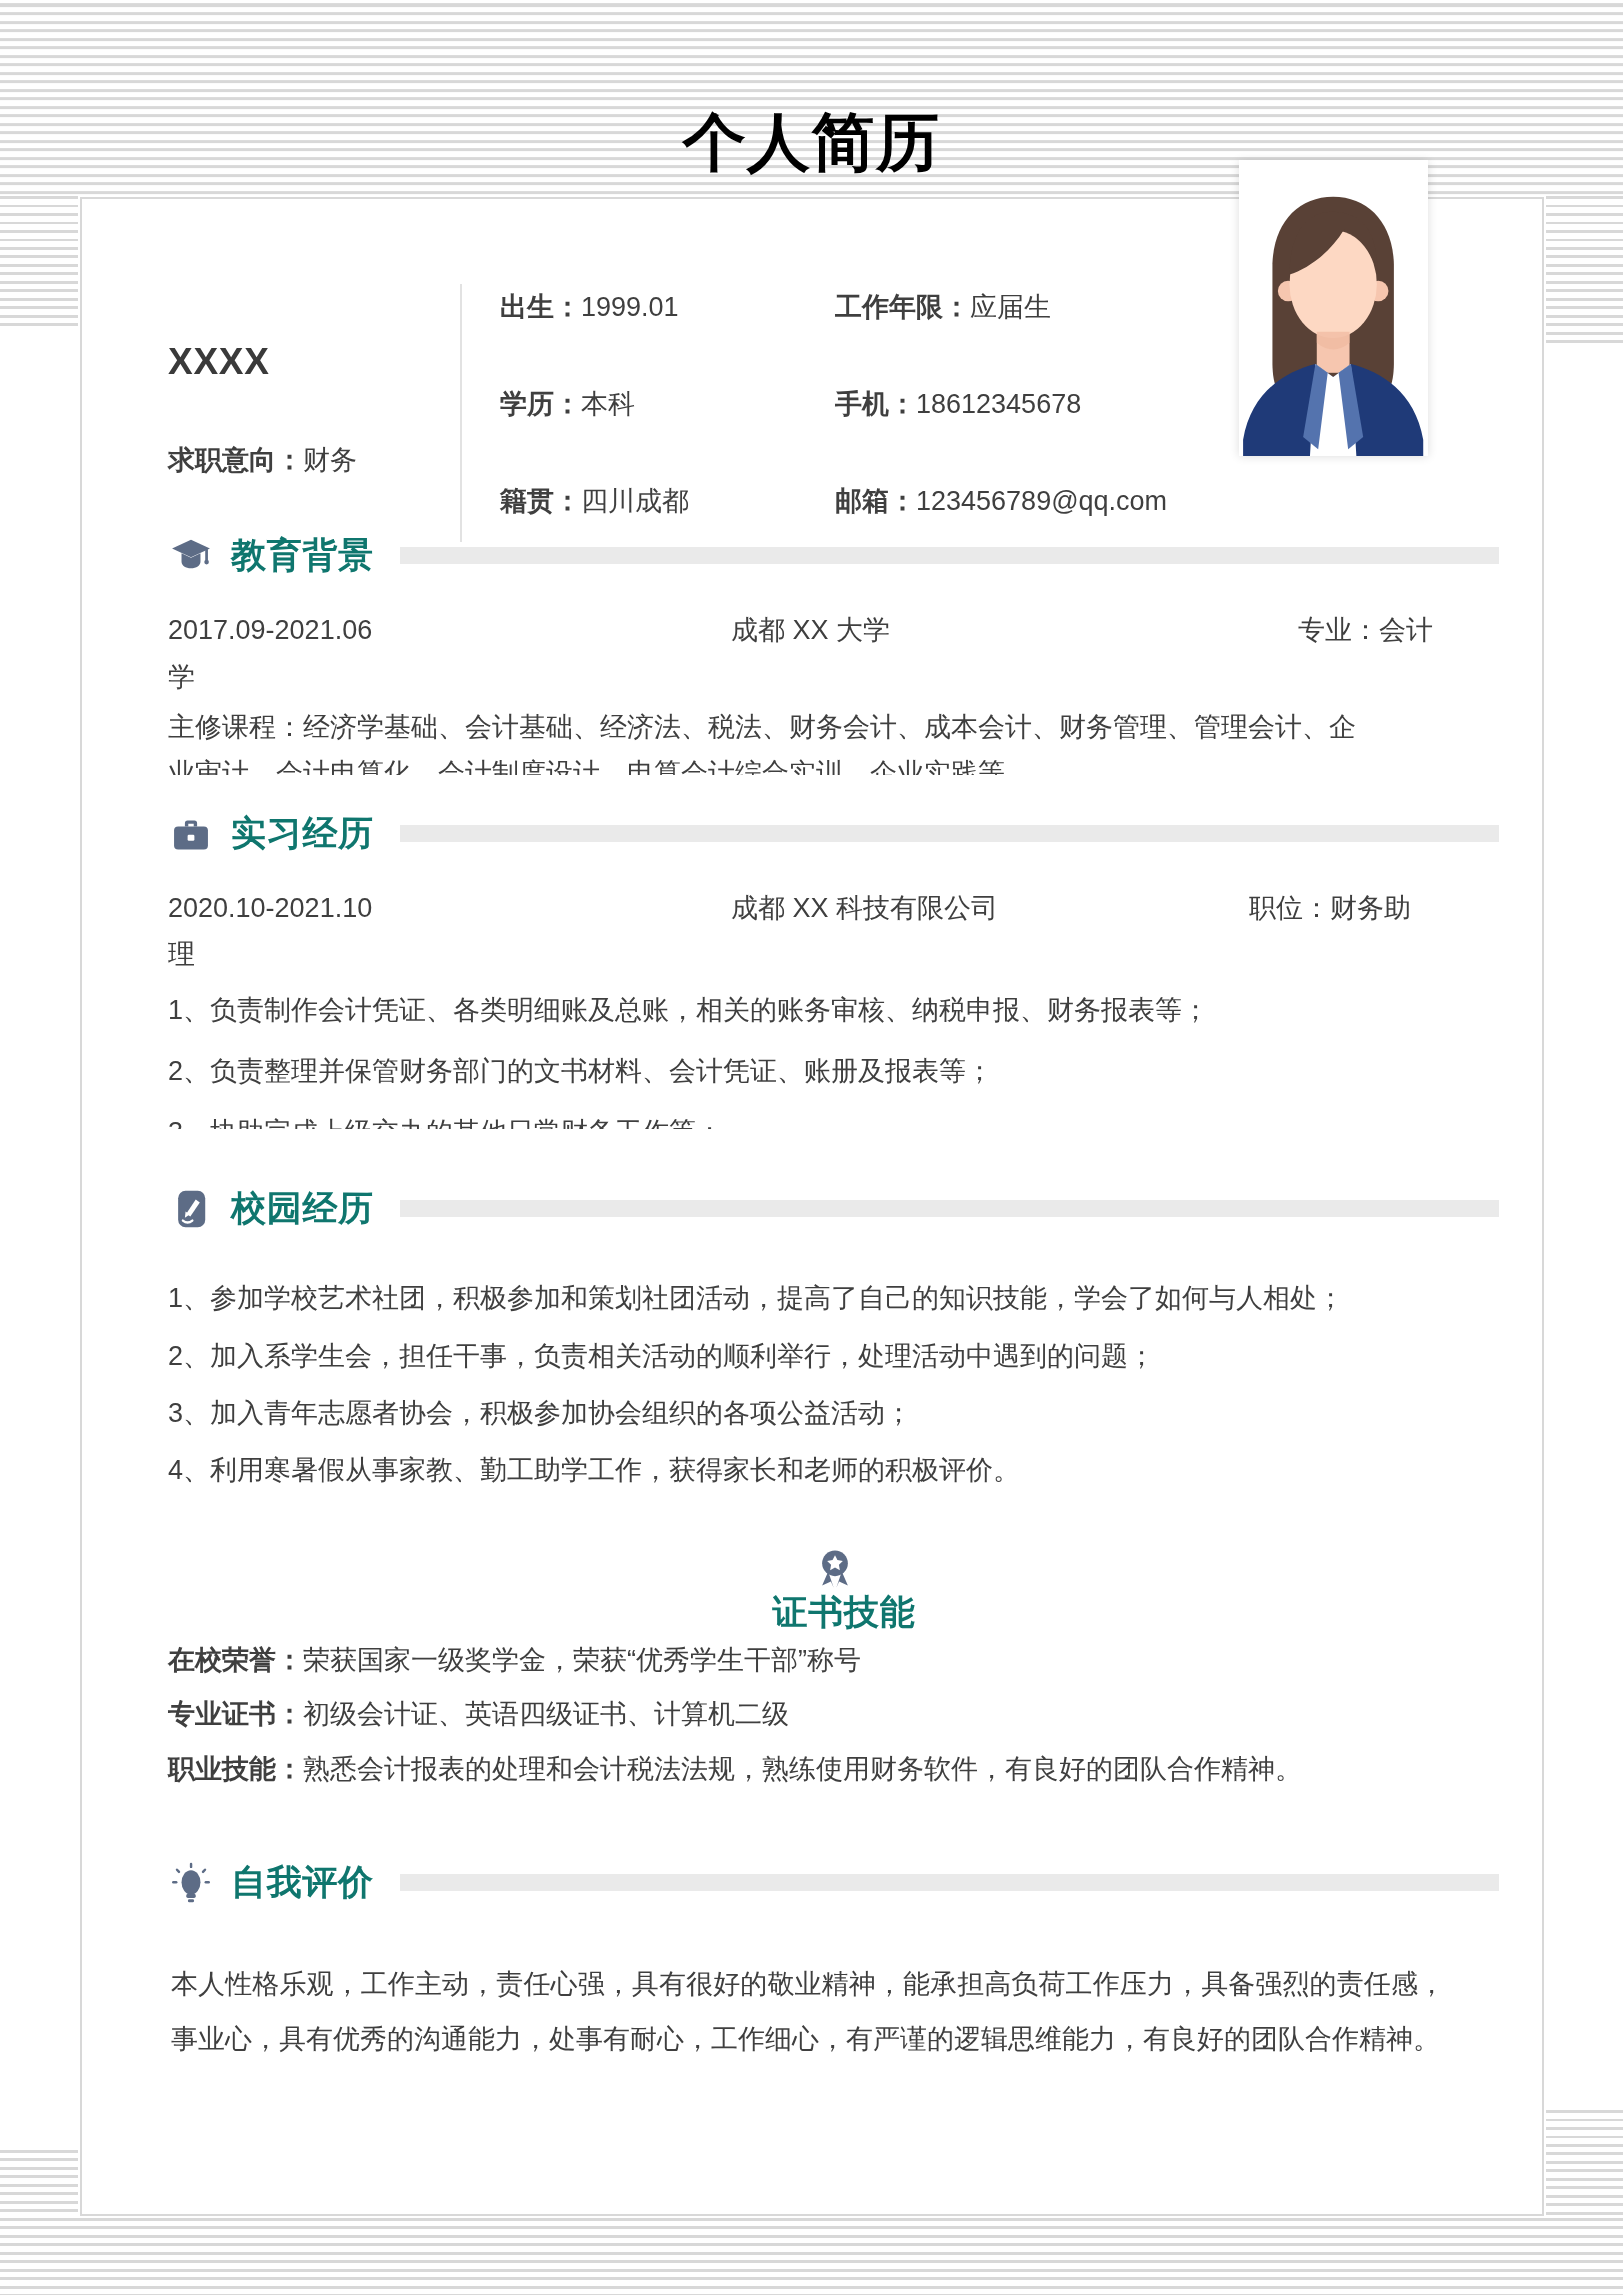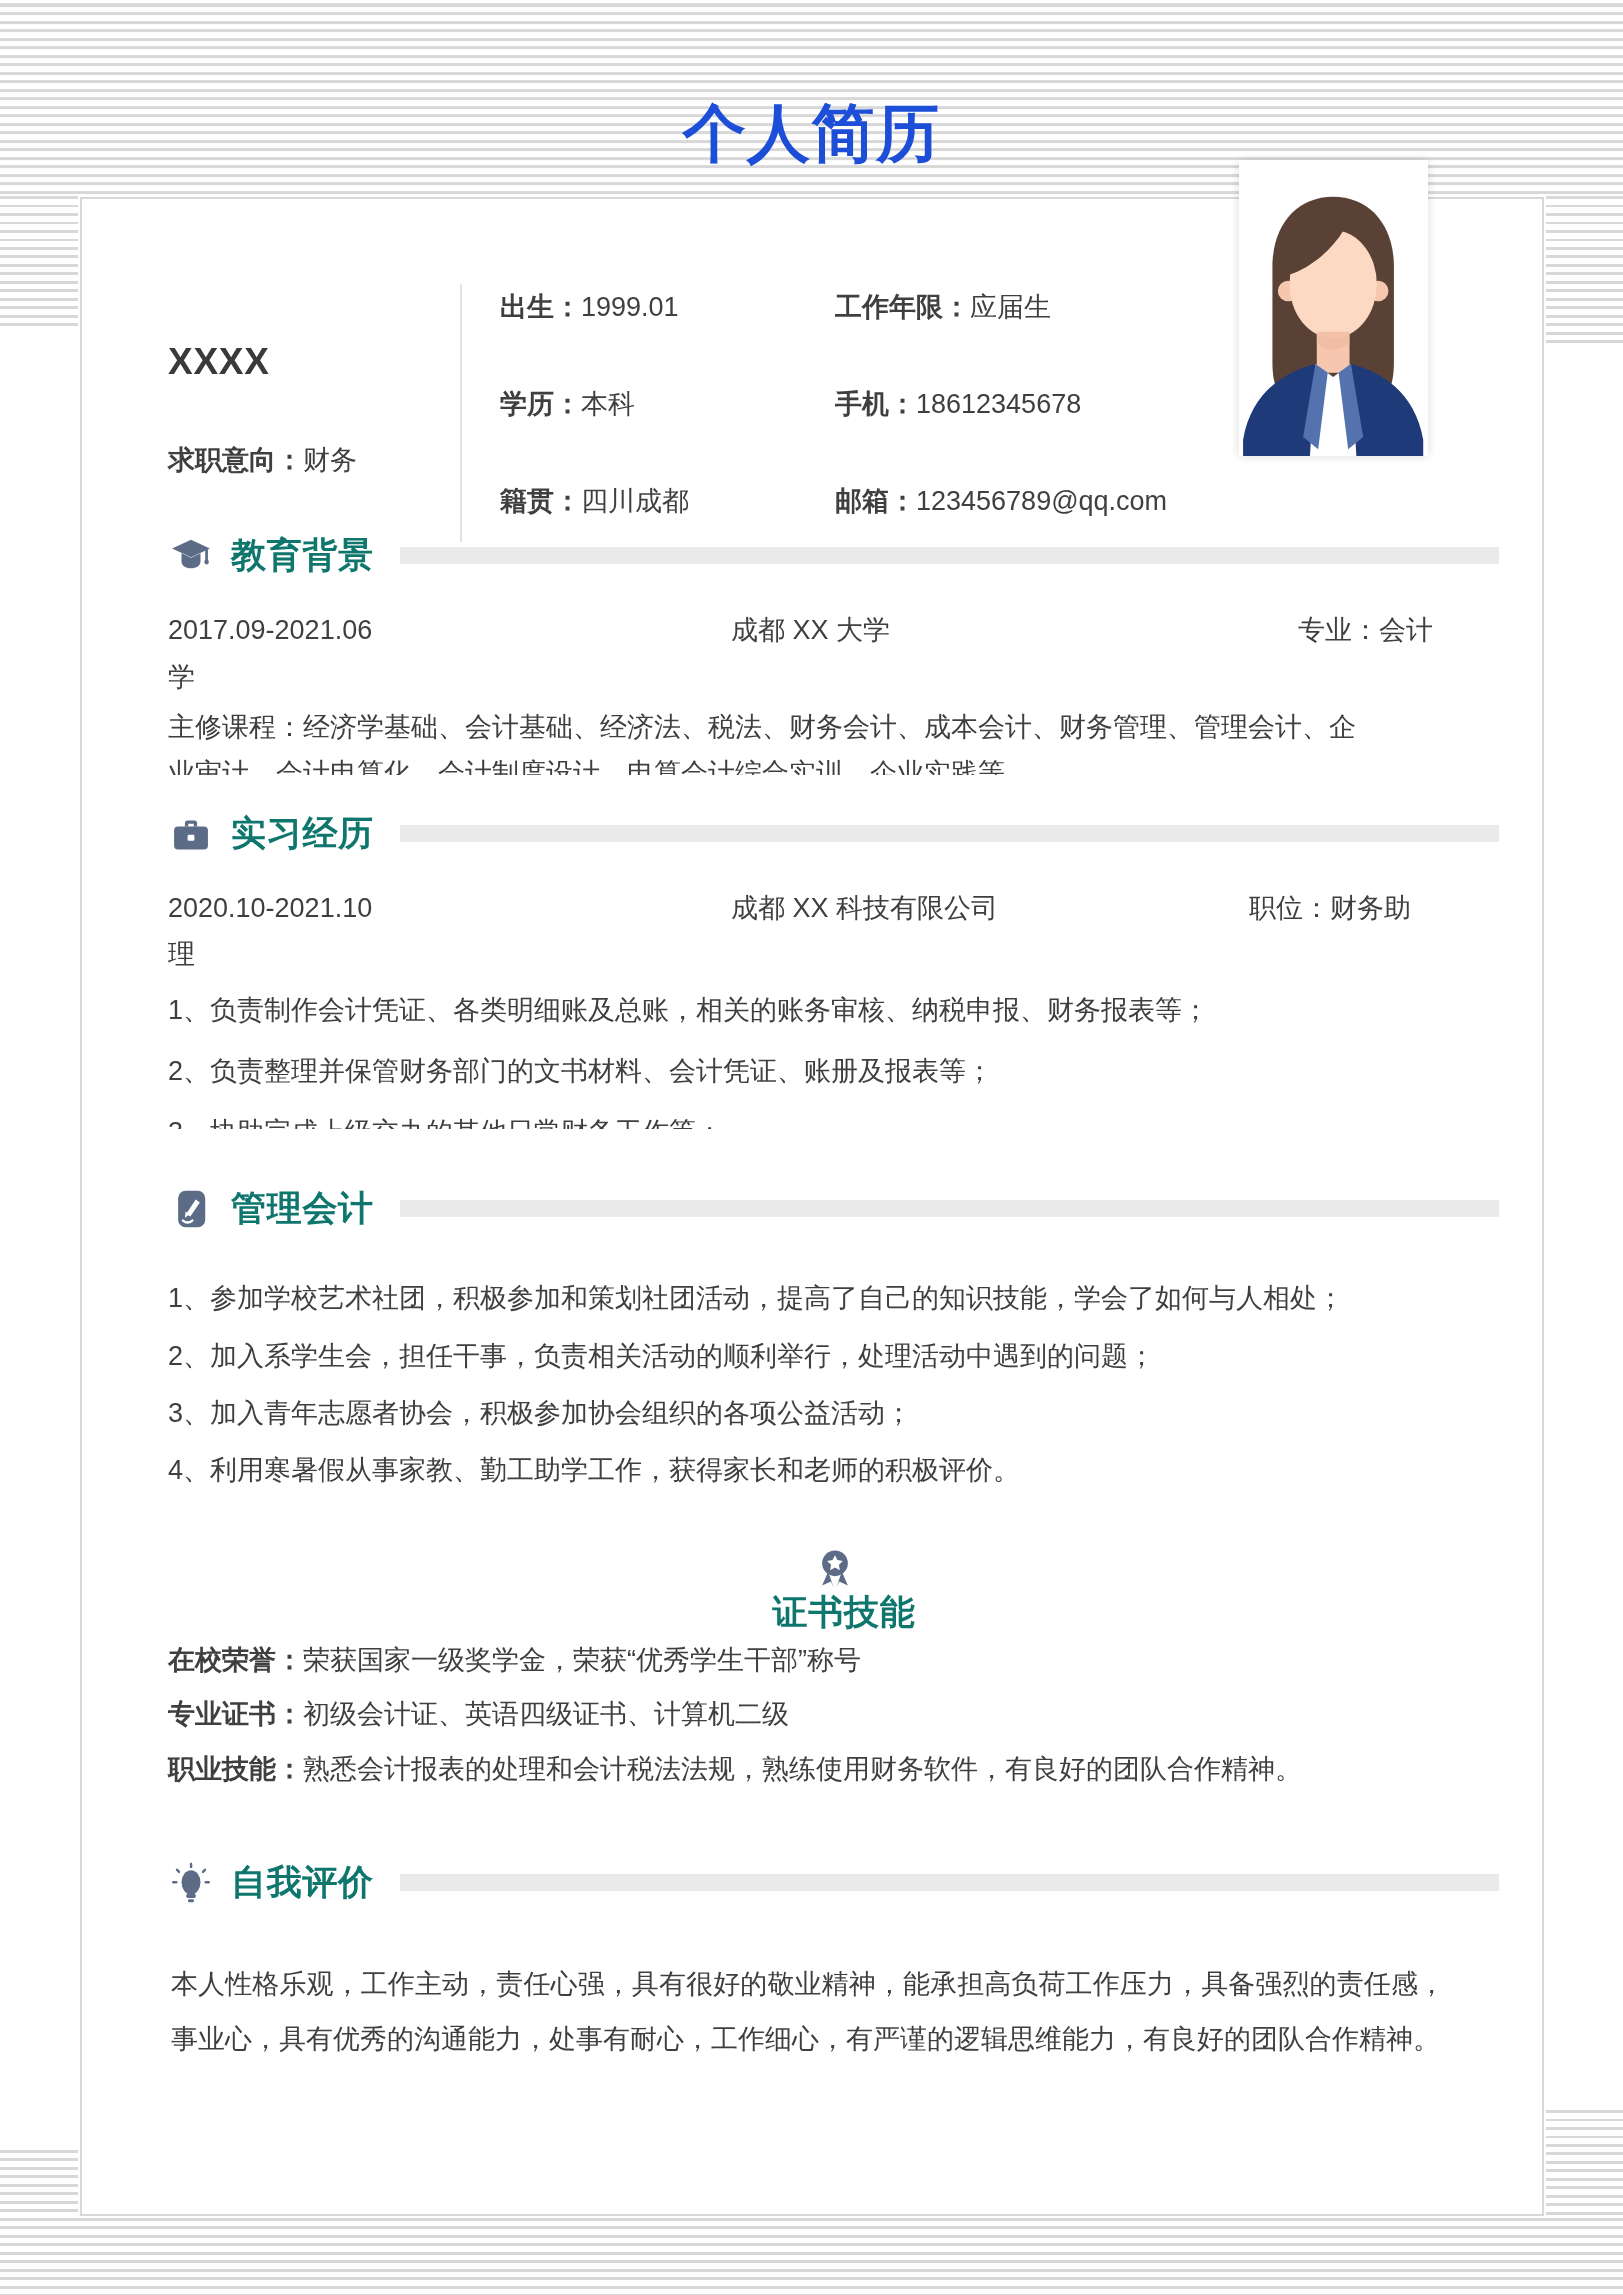--- a/index.html
+++ b/index.html
@@ -8,21 +8,21 @@
   #page{position:absolute;inset:0;width:1623px;height:2295px;background:#fff;}
   .abs{position:absolute;}
   .stripes{background:repeating-linear-gradient(to bottom,#d8d8d8 0px,#d8d8d8 2.7px,#ffffff 2.7px,#ffffff 8.5px);}
   .stripes-top{left:0;top:0;width:1623px;height:196px;background-position:0 4.1px;}
   .stripes-left-top{left:0;top:196px;width:78px;height:130px;}
   .stripes-right-top{left:1546px;top:196px;width:78px;height:149px;}
   .stripes-left-bottom{left:0;top:2150px;width:78px;height:67px;}
   .stripes-right-bottom{left:1546px;top:2110px;width:78px;height:106px;}
   .stripes-bottom{left:0;top:2218px;width:1623px;height:78px;}
   .card{left:80px;top:197px;width:1460px;height:2015px;border:2px solid #d8d8d8;background:#fff;}
-  .page-title{left:0;top:91px;width:1623px;text-align:center;font-size:63px;font-weight:700;color:#1d4ed8;letter-spacing:1.4px;}
+  .page-title{left:0;top:100px;width:1623px;text-align:center;font-size:63px;font-weight:700;color:#000000;letter-spacing:1.4px;}
   .photo{left:1239px;top:160px;width:189px;height:296px;background:#fff;box-shadow:0 1.4px 9.5px rgba(0,0,0,.14);z-index:6;}
   .photo svg{display:block;width:189px;height:296px;}
   .name{left:168px;top:341px;font-size:37px;font-weight:700;color:#3a3a3a;letter-spacing:0.7px;}
   .objective{left:168px;top:442px;font-size:27px;white-space:nowrap;}
   .objective b{font-weight:700;}
   .divider{left:460px;top:284px;width:2px;height:258px;background:#e2e2e2;}
   .info-col{top:289px;font-size:27px;}
   .info-col .row{height:37px;margin-bottom:60px;white-space:nowrap;}
   .info-col .row b{font-weight:700;}
   .info-col1{left:500px;}
@@ -135,21 +135,21 @@
     <span style="position:relative;top:-0.7px">3、协助完成上级交办的其他日常财务工作等；</span>
   </div>
 
   <div class="abs sec sec-campus">
     <svg class="icn" viewBox="0 0 62 62">
       <rect x="12" y="4" width="40" height="54" rx="11" fill="#5d6c86"></rect>
       <path d="M24,38 L38,17 L44,21.5 L30,42 Z" fill="#ffffff"></path>
       <path d="M22,44 l7,-5 l-6,-4.4 Z" fill="#ffffff"></path>
       <path d="M19,48 q7,6 14,0" stroke="#ffffff" stroke-width="3.4" fill="none" stroke-linecap="round"></path>
     </svg>
-    <span class="ttl">管理会计</span>
+    <span class="ttl">校园经历</span>
     <span class="bar"></span>
   </div>
   <div class="abs t40" style="left:168px;top:1280px">1、参加学校艺术社团，积极参加和策划社团活动，提高了自己的知识技能，学会了如何与人相处；</div>
   <div class="abs t40" style="left:168px;top:1338px">2、加入系学生会，担任干事，负责相关活动的顺利举行，处理活动中遇到的问题；</div>
   <div class="abs t40" style="left:168px;top:1395px">3、加入青年志愿者协会，积极参加协会组织的各项公益活动；</div>
   <div class="abs t40" style="left:168px;top:1452px">4、利用寒暑假从事家教、勤工助学工作，获得家长和老师的积极评价。</div>
 
   <div class="abs sec sec-cert">
     <svg class="icn" viewBox="0 0 62 62">
       <polygon points="21,36 12,57 25,51 29,60" fill="#5d6c86"></polygon>

